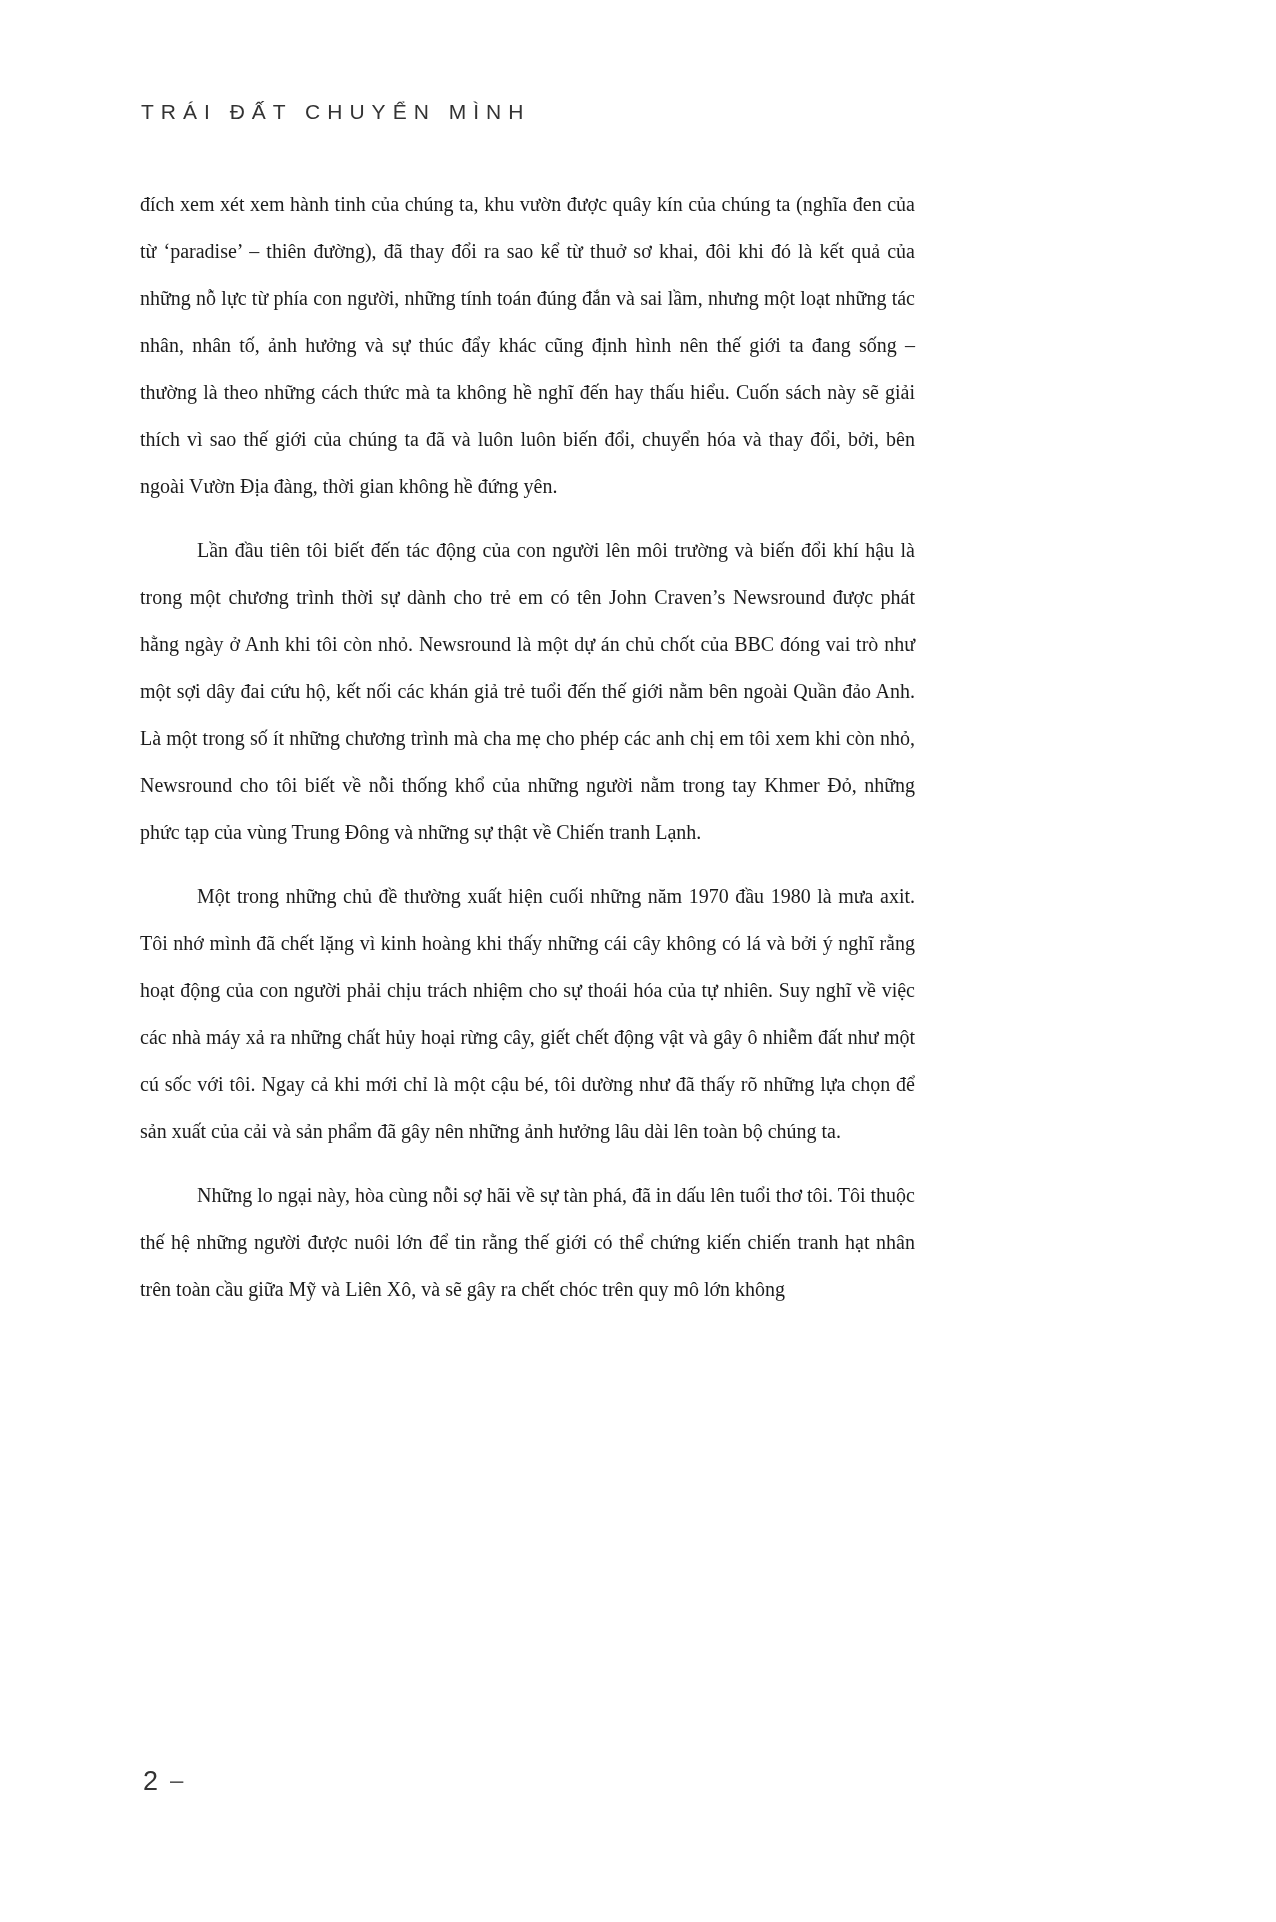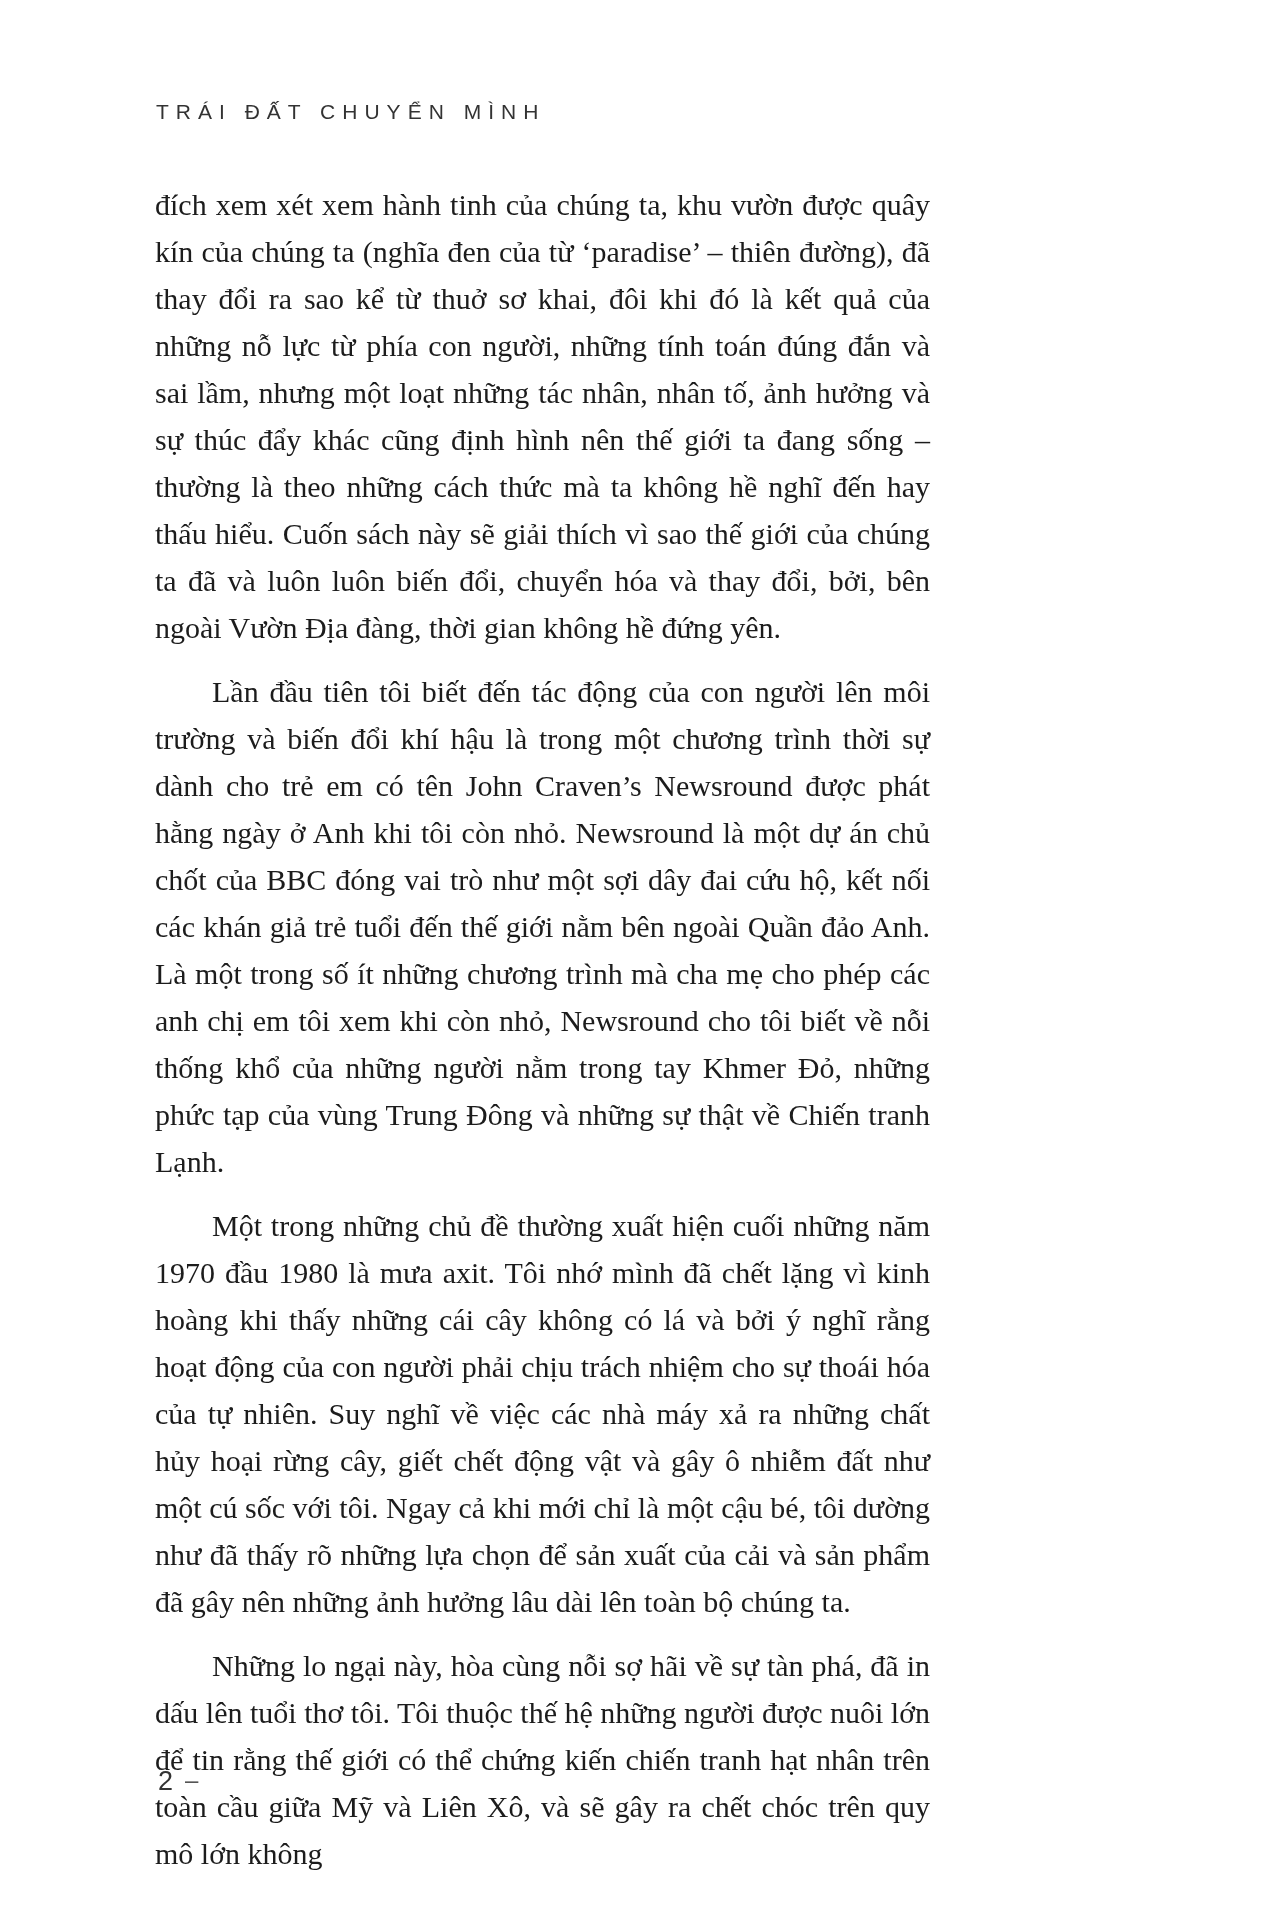--- a/index.html
+++ b/index.html
@@ -6,40 +6,39 @@
     margin: 0;
     padding: 0;
     background: #ffffff;
   }
   .page {
     position: relative;
     width: 1060px;
     height: 1922px;
     background: #ffffff;
     overflow: hidden;
-    margin-left: 15px;
   }
   .running-head {
     position: absolute;
     left: 141px;
     top: 100px;
     font-family: "Liberation Sans", sans-serif;
     font-size: 21px;
     letter-spacing: 7px;
     font-weight: 400;
     color: #333333;
     white-space: nowrap;
   }
   .text-block {
     position: absolute;
     left: 140px;
     top: 181px;
     width: 775px;
     font-family: "Liberation Serif", serif;
-    font-size: 30px;
+    font-size: 20px;
     line-height: 47px;
     color: #1c1c1c;
     text-align: justify;
   }
   .para {
     margin: 0 0 17px 0;
     padding: 0;
   }
   .para.indent {
     text-indent: 57px;

